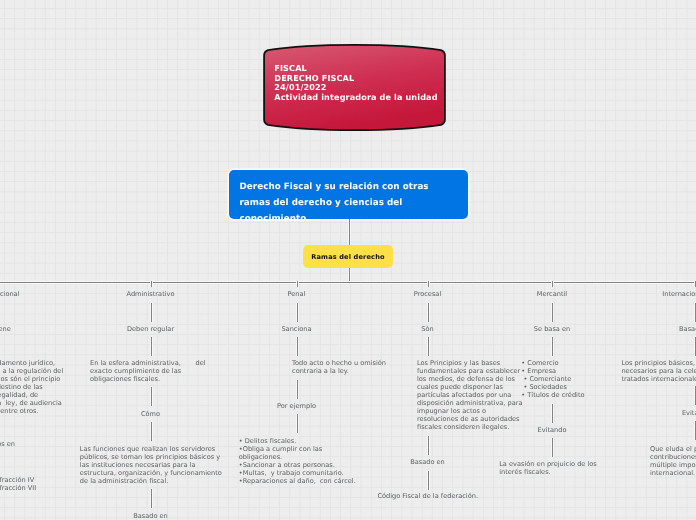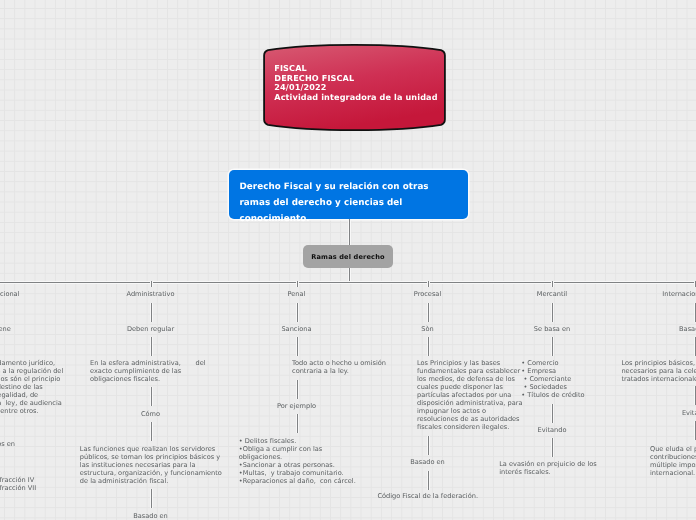--- a/index.html
+++ b/index.html
@@ -42,21 +42,21 @@
   }
   #root-text {
     position:absolute; left:10.5px; top:9.2px; width:200px; transform:translateZ(0);
     color:#ffffff; font-weight:bold; font-size:8.75px; line-height:16px;
     white-space:pre; letter-spacing:0.05px;
   }
 
   
   #branch-node {
     position:absolute; left:303px; top:245px; width:90px; height:23px;
-    background:#a3a3a3; border-radius:5px;
+    background:#fde047; border-radius:5px;
     display:flex; align-items:center; justify-content:center;
   }
   #branch-node span { color:#0e0e0e; font-weight:bold; font-size:6.6px; letter-spacing:0.15px; transform:translateZ(0);}
 
   
   .lbl {
     position:absolute; color:#5c6062; font-size:6.6px; line-height:7.95px;
     white-space:nowrap; transform:translateX(-50%) translateZ(0);
   }
   .para {

